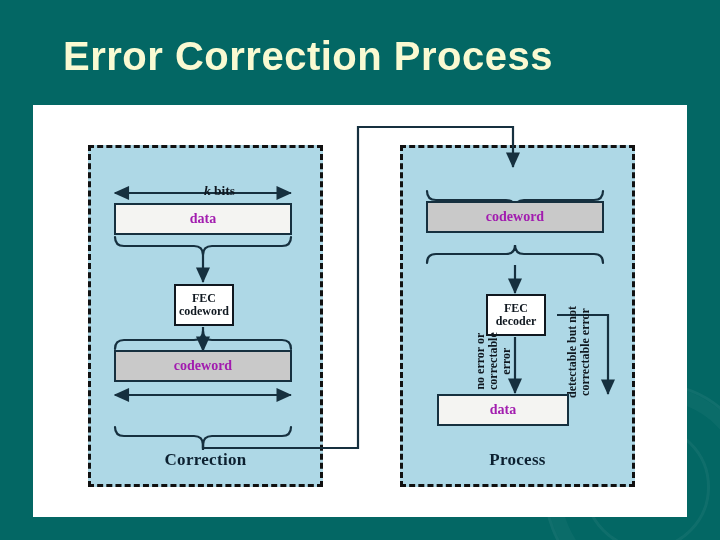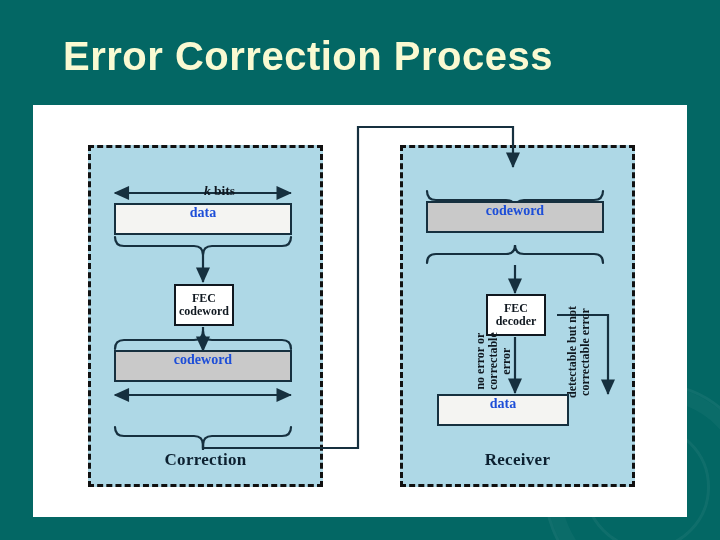--- a/index.html
+++ b/index.html
@@ -57,22 +57,22 @@
   .group-label{
     position:absolute;left:0;width:100%;text-align:center;bottom:14px;
     font-weight:bold;font-size:17px;color:#0c2030;
     letter-spacing:0.3px;
   }
 
   
   .blk{
     position:absolute;box-sizing:border-box;
     border:2.5px solid #16303f;
-    display:flex;justify-content:center;
-    font-weight:bold;color:#1d4ed8;
+    display:flex;align-items:center;justify-content:center;
+    font-weight:bold;color:#a21caf;
   }
   .blk-data{background:#f4f4f2;}
   .blk-code{background:#c9c9c9;}
 
   .unit-label{
     position:absolute;text-align:center;
     font-weight:bold;font-size:13.5px;color:#101820;
     white-space:nowrap;
   }
   .unit-label i{font-family:"Liberation Serif", serif;font-style:italic;}
@@ -110,21 +110,21 @@
   <div id="title">Error Correction Process</div>
 
   <div id="panel">
     <div id="figure">
 
       <div class="group" id="tx-group">
         <div class="group-label">Correction</div>
       </div>
 
       <div class="group" id="rx-group">
-        <div class="group-label">Receiver</div>
+        <div class="group-label">Process</div>
       </div>
 
       <svg class="overlay" viewBox="0 0 654 412">
         <defs>
           <marker id="ah" markerWidth="9" markerHeight="9" refX="6.6" refY="3.2" orient="auto">
             <path d="M0,0 L7,3.2 L0,6.4 z" fill="#16303f"></path>
           </marker>
           <marker id="ahs" markerWidth="9" markerHeight="9" refX="6.6" refY="3.2" orient="auto">
             <path d="M0,0 L7,3.2 L0,6.4 z" fill="#16303f"></path>
           </marker>

